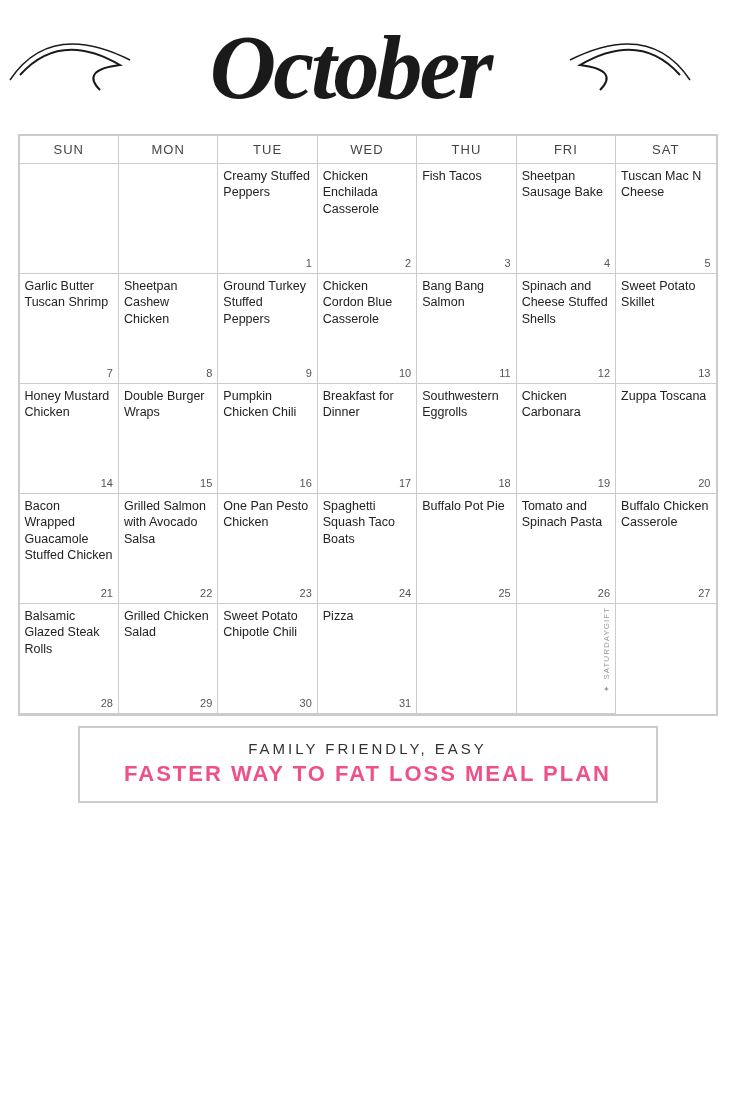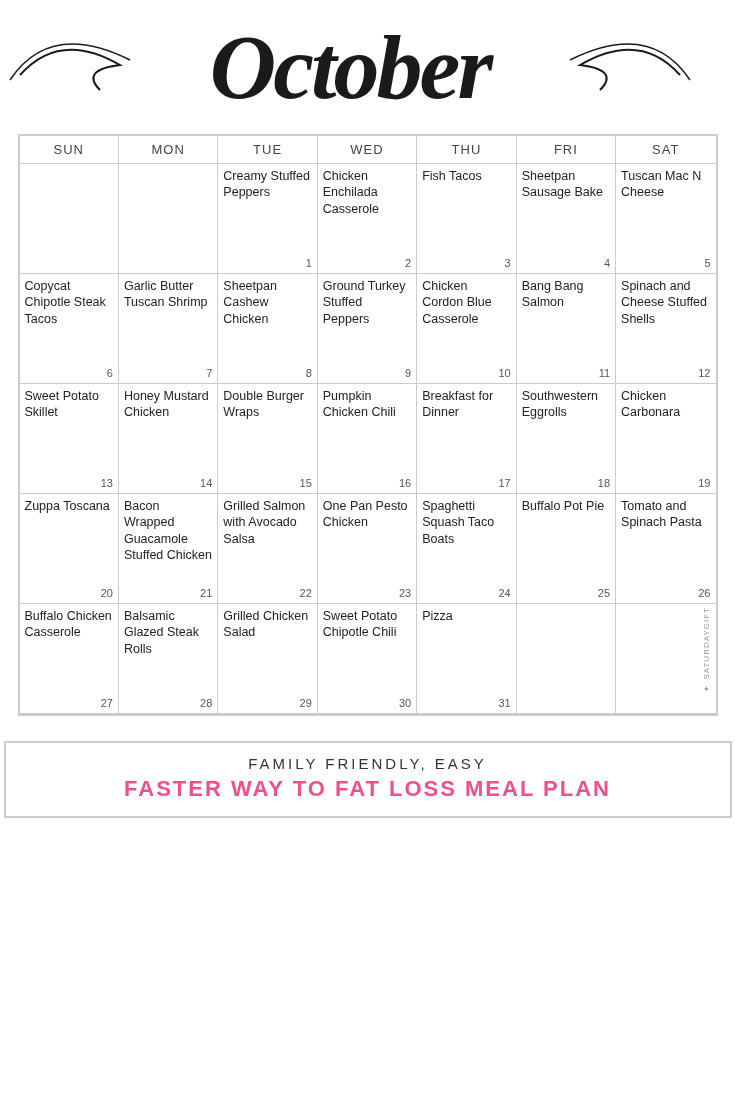--- a/index.html
+++ b/index.html
@@ -15,21 +15,21 @@
 
     .header {
       width: 100%;
       padding: 10px 0 5px;
       position: relative;
     }
 
     .calendar-wrapper {
       width: 700px;
       border: 2px solid #ccc;
-      margin: 5px auto 25px;
+      margin: 5px auto 10px;
     }
 
     .day-headers {
       display: grid;
       grid-template-columns: repeat(7, 1fr);
       border-bottom: 1px solid #ccc;
     }
 
     .day-header {
       text-align: center;
@@ -68,21 +68,21 @@
 
     .day-number {
       position: absolute;
       bottom: 3px;
       right: 5px;
       font-size: 11px;
       color: #555;
     }
 
     .footer-banner {
-      width: 728px;
+      width: 580px;
       border: 2px solid #ccc;
       margin: 0 auto 10px;
       padding: 12px 10px 10px;
       text-align: center;
     }
 
     .footer-top {
       font-size: 15px;
       letter-spacing: 3px;
       color: #333;
@@ -146,21 +146,20 @@
       <div class="day-header">Sat</div>
     </div>
   <div class="calendar-grid" id="calendar-grid-container">
       <div class="cal-cell empty"></div>
       <div class="cal-cell empty"></div>
       <div class="cal-cell"><span>Creamy Stuffed Peppers</span><span class="day-number">1</span></div>
       <div class="cal-cell"><span>Chicken Enchilada Casserole</span><span class="day-number">2</span></div>
       <div class="cal-cell"><span>Fish Tacos</span><span class="day-number">3</span></div>
       <div class="cal-cell"><span>Sheetpan Sausage Bake</span><span class="day-number">4</span></div>
       <div class="cal-cell"><span>Tuscan Mac N Cheese</span><span class="day-number">5</span></div>
-      <div class="cal-cell"><span>Copycat Chipotle Steak Tacos</span><span class="day-number">6</span></div>
       <div class="cal-cell"><span>Garlic Butter Tuscan Shrimp</span><span class="day-number">7</span></div>
       <div class="cal-cell"><span>Sheetpan Cashew Chicken</span><span class="day-number">8</span></div>
       <div class="cal-cell"><span>Ground Turkey Stuffed Peppers</span><span class="day-number">9</span></div>
       <div class="cal-cell"><span>Chicken Cordon Blue Casserole</span><span class="day-number">10</span></div>
       <div class="cal-cell"><span>Bang Bang Salmon</span><span class="day-number">11</span></div>
       <div class="cal-cell"><span>Spinach and Cheese Stuffed Shells</span><span class="day-number">12</span></div>
       <div class="cal-cell"><span>Sweet Potato Skillet</span><span class="day-number">13</span></div>
       <div class="cal-cell"><span>Honey Mustard Chicken</span><span class="day-number">14</span></div>
       <div class="cal-cell"><span>Double Burger Wraps</span><span class="day-number">15</span></div>
       <div class="cal-cell"><span>Pumpkin Chicken Chili</span><span class="day-number">16</span></div>

